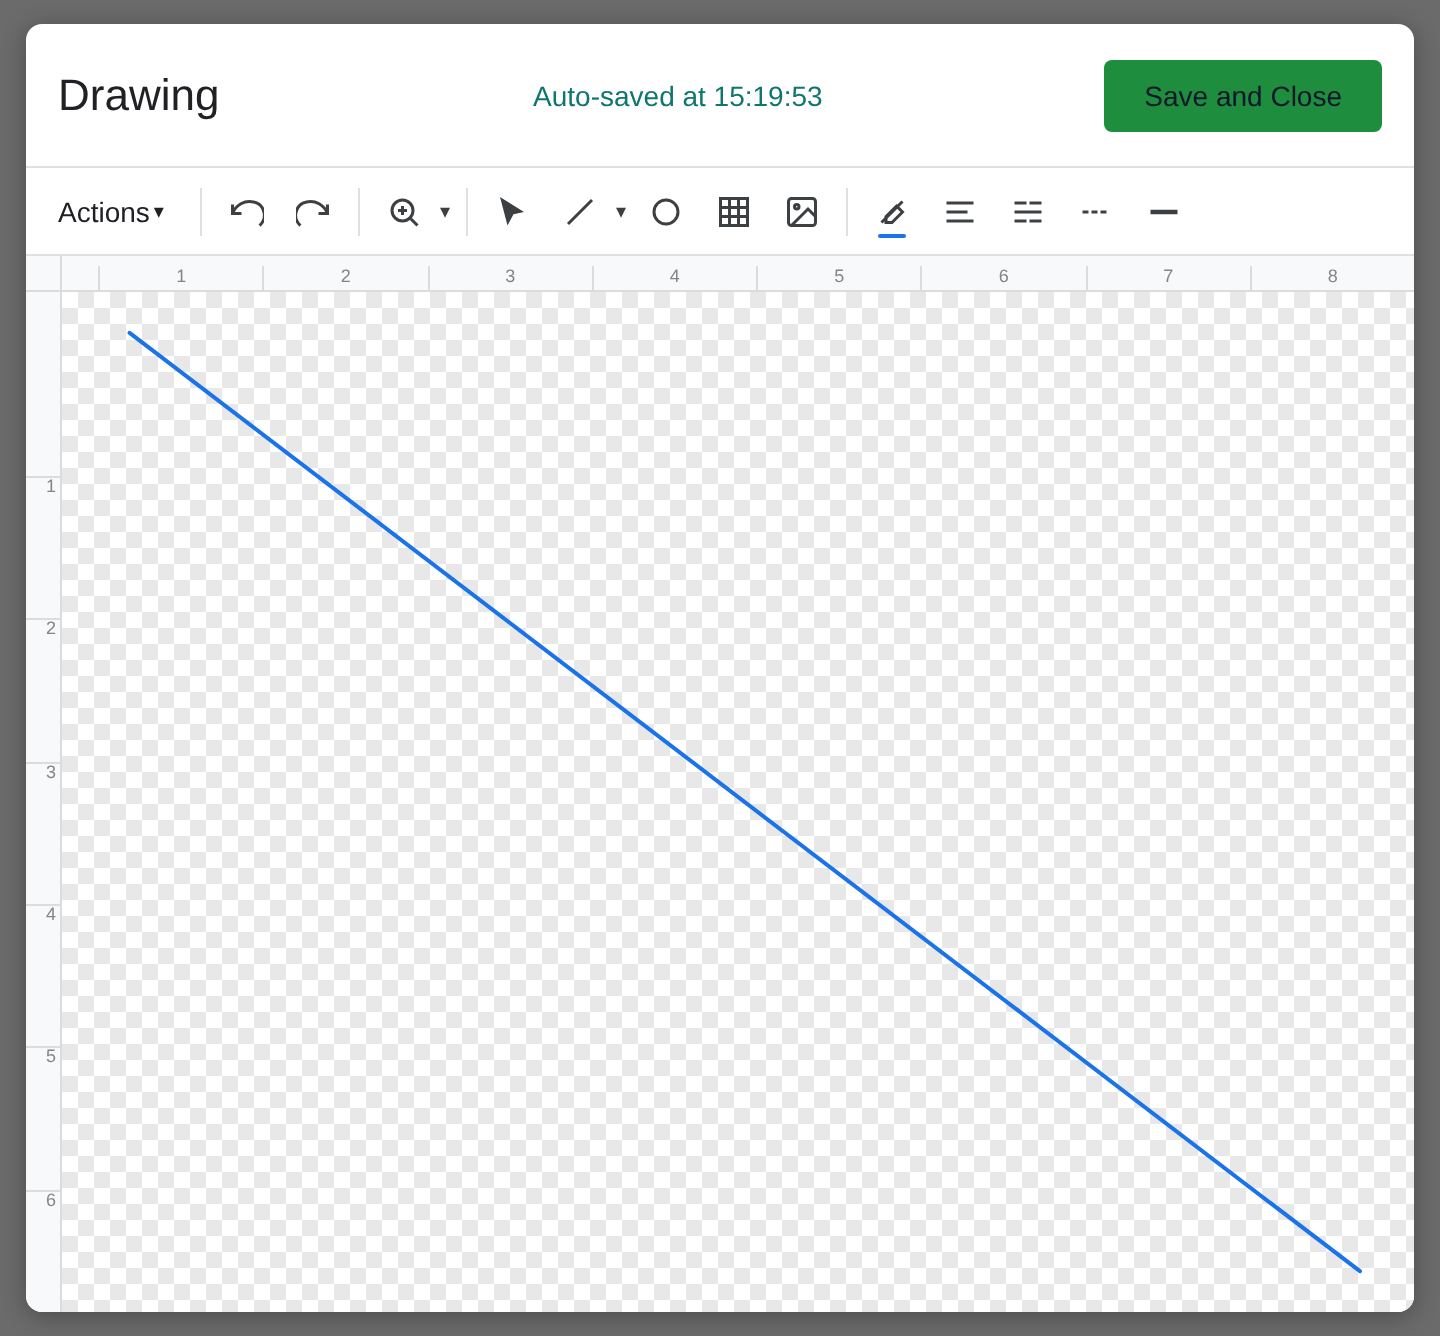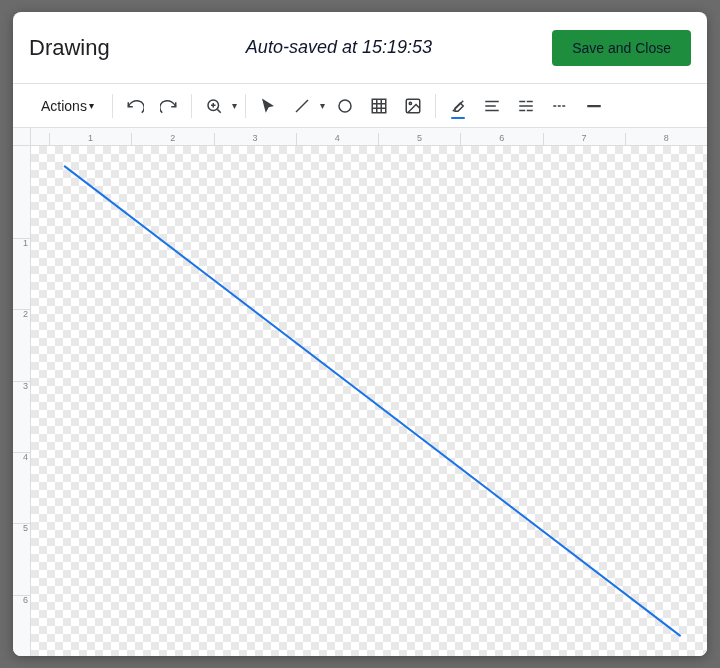--- a/index.html
+++ b/index.html
@@ -34,40 +34,39 @@
     }
     .header-title {
       font-size: 22px;
       font-weight: 400;
       color: #202124;
       margin-right: 16px;
     }
     .header-autosave {
       flex: 1;
       text-align: center;
-      font-size: 18px;
-      color: #0f172a;
-      font-style: italic;
+      font-size: 14px;
+      color: #0f766e;
     }
     .save-close-btn {
       background: #1e8e3e;
       color: #0f172a;
       border: none;
       border-radius: 4px;
       padding: 10px 20px;
       font-size: 14px;
       font-weight: 500;
       cursor: pointer;
       white-space: nowrap;
     }
     
     .toolbar {
       display: flex;
       align-items: center;
-      padding: 4px 20px;
+      padding: 4px 8px;
       height: 44px;
       border-bottom: 1px solid #e0e0e0;
       gap: 2px;
       flex-shrink: 0;
     }
     .toolbar-actions {
       display: flex;
       align-items: center;
       cursor: pointer;
       padding: 4px 8px;

